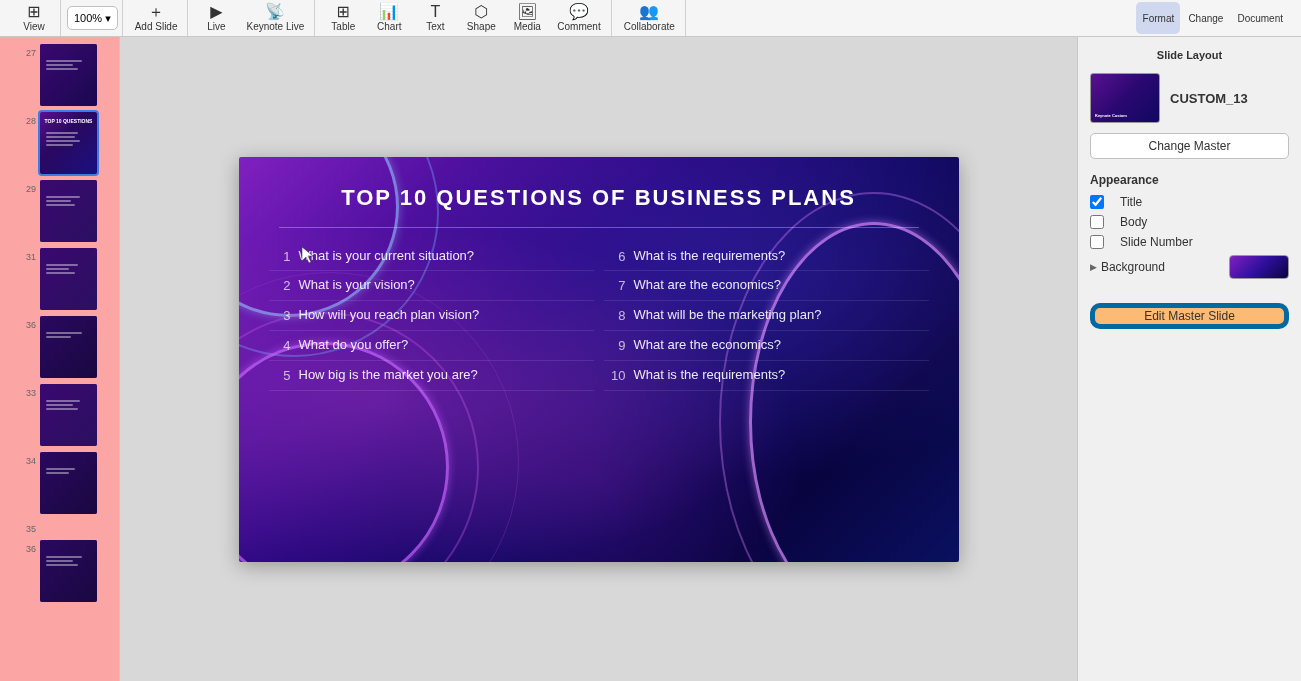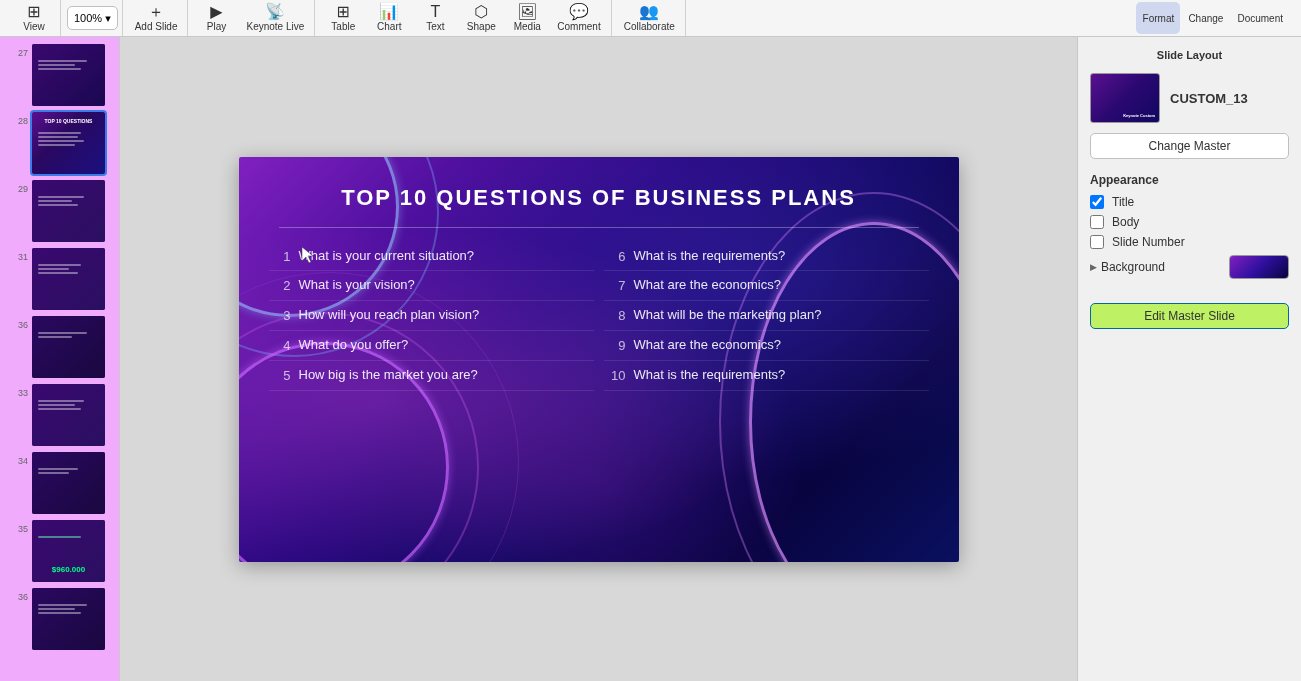--- a/index.html
+++ b/index.html
@@ -69,25 +69,25 @@
     
     .main-area {
       display: flex;
       flex: 1;
       overflow: hidden;
     }
 
     
     .slide-panel {
       width: 120px;
-      background: #f0abfc;
+      background: #fca5a5;
       border-right: 1px solid #c8c8c8;
       overflow-y: auto;
       flex-shrink: 0;
-      padding: 4px 8px;
+      padding: 4px 16px;
     }
     .slide-panel::-webkit-scrollbar { width: 6px; }
     .slide-panel::-webkit-scrollbar-thumb { background: #bbb; border-radius: 3px; }
 
     .slide-item {
       display: flex;
       align-items: flex-start;
       padding: 3px 6px;
       cursor: pointer;
       gap: 4px;
@@ -312,21 +312,20 @@
       color: #333;
       text-align: center;
       margin-bottom: 12px;
     }
 
     .master-preview-row {
       display: flex;
       align-items: center;
       gap: 10px;
       margin-bottom: 10px;
-      text-align: right;
     }
     .master-thumb {
       width: 70px;
       height: 50px;
       border-radius: 3px;
       background: linear-gradient(135deg, #5a1090, #2a0870, #100860);
       flex-shrink: 0;
       border: 1px solid #999;
       position: relative;
       overflow: hidden;
@@ -361,21 +360,21 @@
       font-size: 12px;
       font-weight: 600;
       color: #333;
       margin-bottom: 8px;
     }
 
     .appearance-section { }
     .checkbox-row {
       display: flex;
       align-items: center;
-      gap: 8px;
+      gap: 16px;
       margin-bottom: 6px;
     }
     .checkbox-row input[type="checkbox"] {
       width: 14px;
       height: 14px;
       cursor: pointer;
     }
     .checkbox-label {
       font-size: 12px;
       color: #333;
@@ -400,23 +399,23 @@
       height: 24px;
       border-radius: 4px;
       border: 1px solid #999;
       background: linear-gradient(135deg, #8020c0, #3010a0, #080440);
       cursor: pointer;
     }
 
     .edit-master-btn {
       width: 100%;
       height: 26px;
-      background: #bef264;
-      border: 1px solid #0369a1;
-      border-radius: 5px;
+      background: #fdba74;
+      border: 5px solid #0369a1;
+      border-radius: 10px;
       font-size: 12px;
       color: #333;
       cursor: pointer;
       margin-top: 10px;
     }
 
     
     .cursor {
       position: absolute;
       top: 88px;
@@ -484,21 +483,21 @@
   <div class="toolbar-group">
     <button class="toolbar-btn">
       <span class="icon">＋</span>
       <span class="label">Add Slide</span>
     </button>
   </div>
 
   <div class="toolbar-group">
     <button class="toolbar-btn">
       <span class="icon">▶</span>
-      <span class="label">Play</span>
+      <span class="label">Live</span>
     </button>
     <button class="toolbar-btn">
       <span class="icon">📡</span>
       <span class="label">Keynote Live</span>
     </button>
   </div>
 
   <div class="toolbar-group">
     <button class="toolbar-btn">
       <span class="icon">⊞</span>
@@ -637,28 +636,20 @@
           <div class="mini-lines">
             <div class="mini-line" style="width:65%"></div>
             <div class="mini-line" style="width:50%"></div>
           </div>
         </div>
       </div>
     </div>
 
     <div class="slide-item">
       <span class="slide-number">35</span>
-      <div class="slide-thumb-wrap">
-        <div class="slide-thumb-inner slide-thumb-35">
-          <div class="mini-lines">
-            <div class="mini-line" style="width:70%; background:rgba(100,255,180,0.5)"></div>
-          </div>
-          <div class="slide-35-price">$960.000</div>
-        </div>
-      </div>
     </div>
 
     <div class="slide-item">
       <span class="slide-number">36</span>
       <div class="slide-thumb-wrap">
         <div class="slide-thumb-inner slide-thumb-36">
           <div class="mini-lines">
             <div class="mini-line" style="width:80%"></div>
             <div class="mini-line" style="width:60%"></div>
             <div class="mini-line" style="width:70%"></div>

